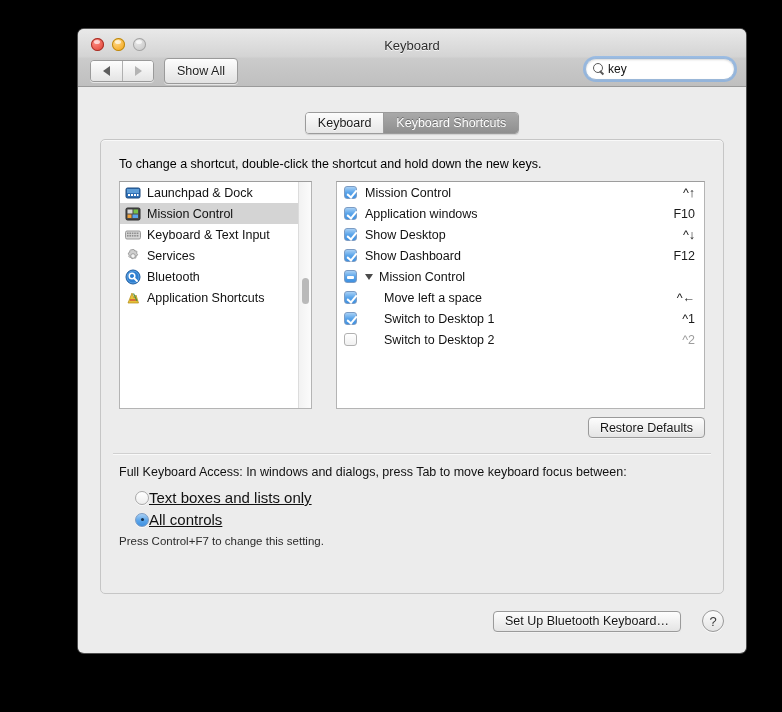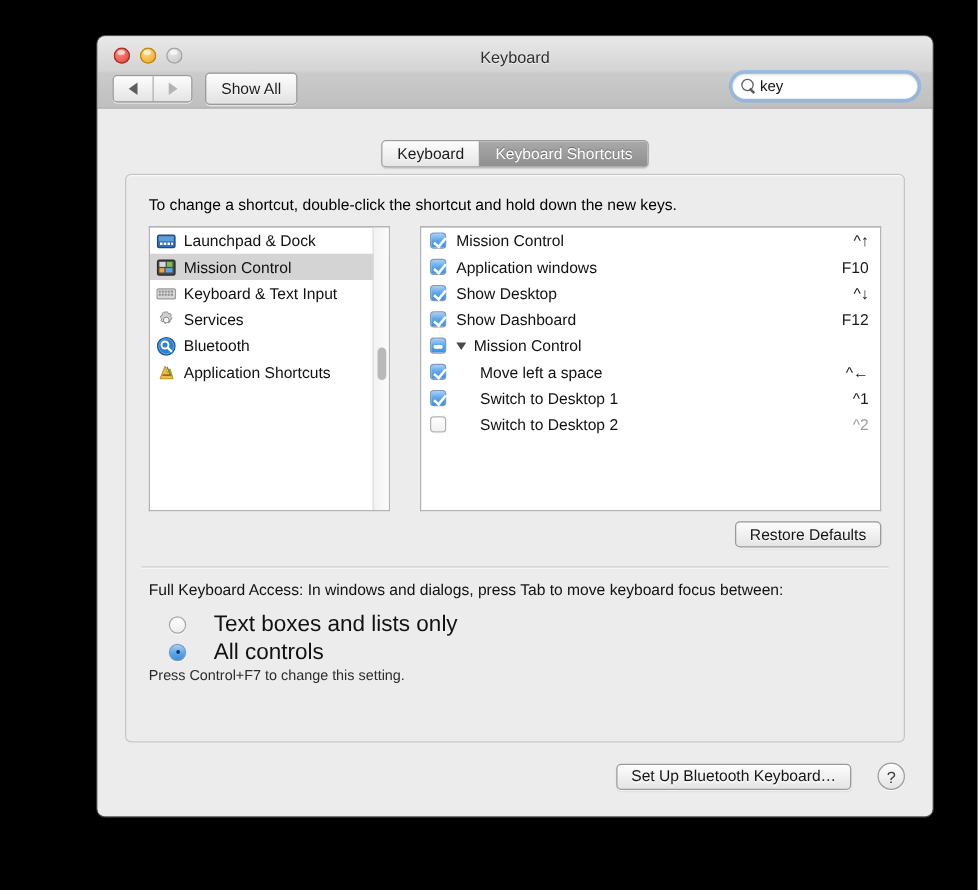--- a/index.html
+++ b/index.html
@@ -354,23 +354,24 @@
     left: 18px;
     top: 325px;
     font-size: 12.5px;
     color: #111;
   }
   .radio-row {
     position: absolute;
     left: 34px;
     display: flex;
     align-items: center;
-    gap: 22px;
-    font-size: 18px;
+    gap: 0;
+    font-size: 15px;
     color: #111;
+    text-decoration: underline;
   }
   .radio-row.r1 { top: 349px; }
   .radio-row.r2 { top: 371px; }
   .radio {
     width: 14px; height: 14px;
     border-radius: 50%;
     border: 1px solid #a9a9a9;
     background: linear-gradient(to bottom, #ffffff, #ededed);
     box-shadow: 0 1px 0 rgba(255,255,255,0.7);
     position: relative;

